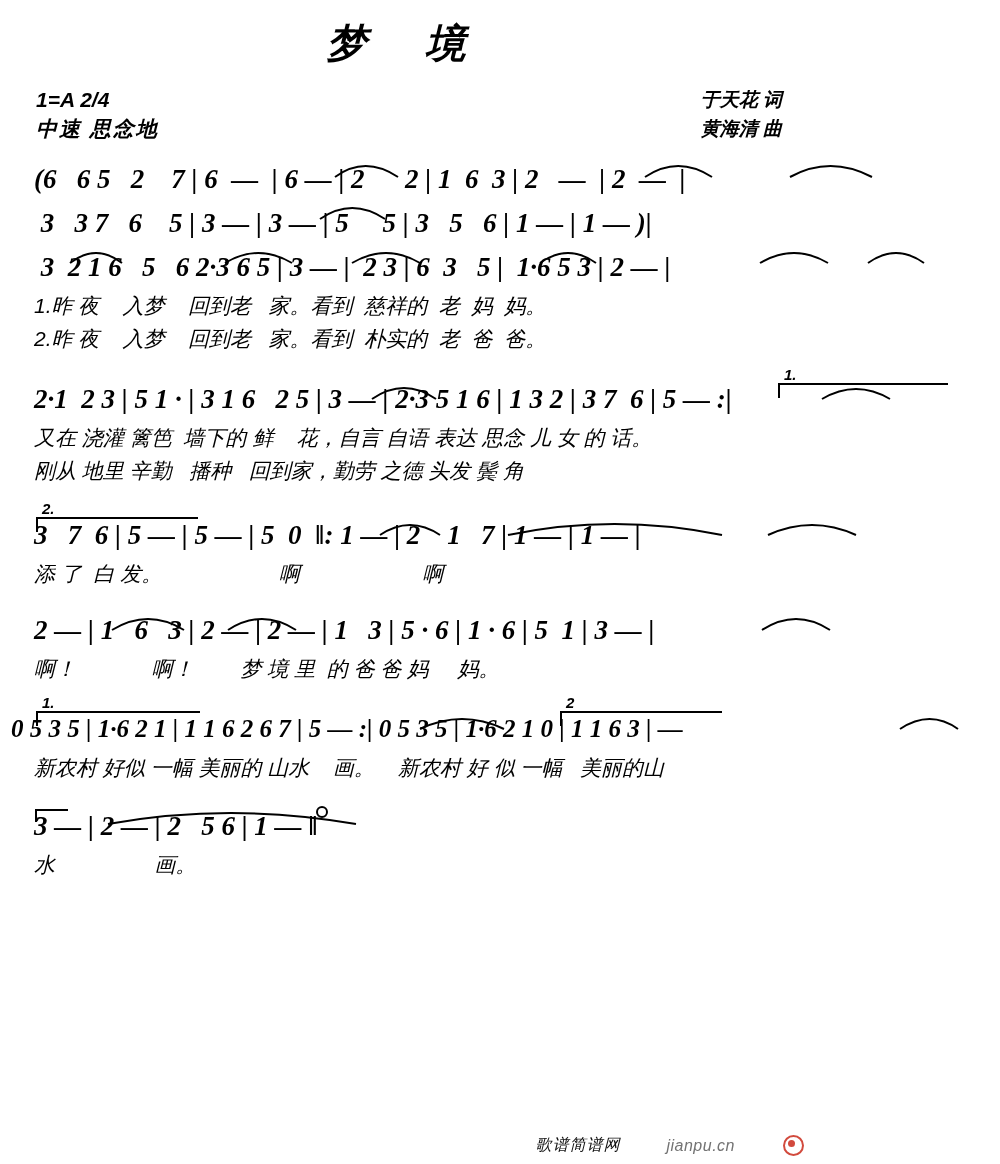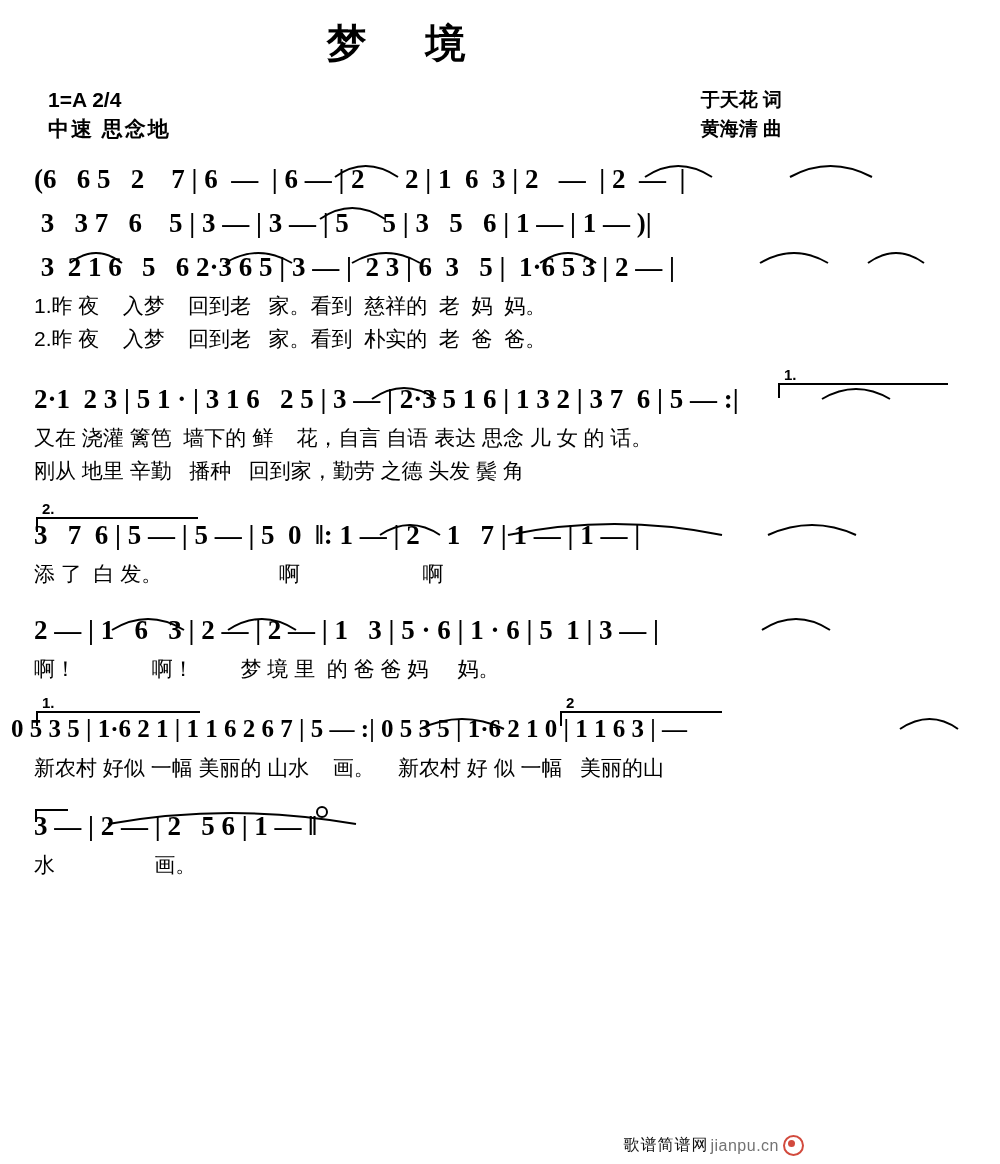--- a/index.html
+++ b/index.html
@@ -4,40 +4,40 @@
 <style>
   html,body{margin:0;padding:0;}
   body{
     width:1000px;height:1164px;
     background:#ffffff;
     font-family:"Liberation Serif", serif;
     color:#000;
     position:relative;
     overflow:hidden;
   }
-  .sheet{position:relative;width:816px;height:1164px;}
+  .sheet{position:relative;width:816px;height:1164px;font-style:italic;}
 
   
   .title{
     text-align:center;
     font-family:"Liberation Sans", sans-serif;
     font-weight:bold;
     font-size:40px;
     letter-spacing:24px;
     padding-top:16px;
   }
 
   
   .header{
     position:relative;
     height:72px;
     margin-top:14px;
   }
   .key-block{
-    position:absolute;left:48px;top:0;
+    position:absolute;left:36px;top:0;
     font-family:"Liberation Sans", sans-serif;
     font-weight:bold;font-size:21px;line-height:29px;
   }
   .key-block .k2{letter-spacing:2px;}
   .credits{
     position:absolute;right:34px;top:0;
     text-align:right;
     font-family:"Liberation Sans", sans-serif;
     font-weight:bold;font-size:19px;line-height:29px;
   }
@@ -76,21 +76,21 @@
   }
   .ending span{
     position:absolute;left:4px;top:-19px;
     font-family:"Liberation Sans", sans-serif;
     font-size:15px;font-weight:bold;
   }
 
   
   .footer{
     position:absolute;right:12px;bottom:8px;
-    display:flex;align-items:center;
+    display:flex;align-items:center;gap:44px;
   }
   .footer .cn{
     font-family:"Liberation Sans", sans-serif;
     font-size:16px;color:#111;letter-spacing:1px;
   }
   .footer .en{
     font-family:"Liberation Sans", sans-serif;
     font-size:16px;color:#737373;letter-spacing:0.5px;margin-left:2px;
   }
   .footer .badge{

